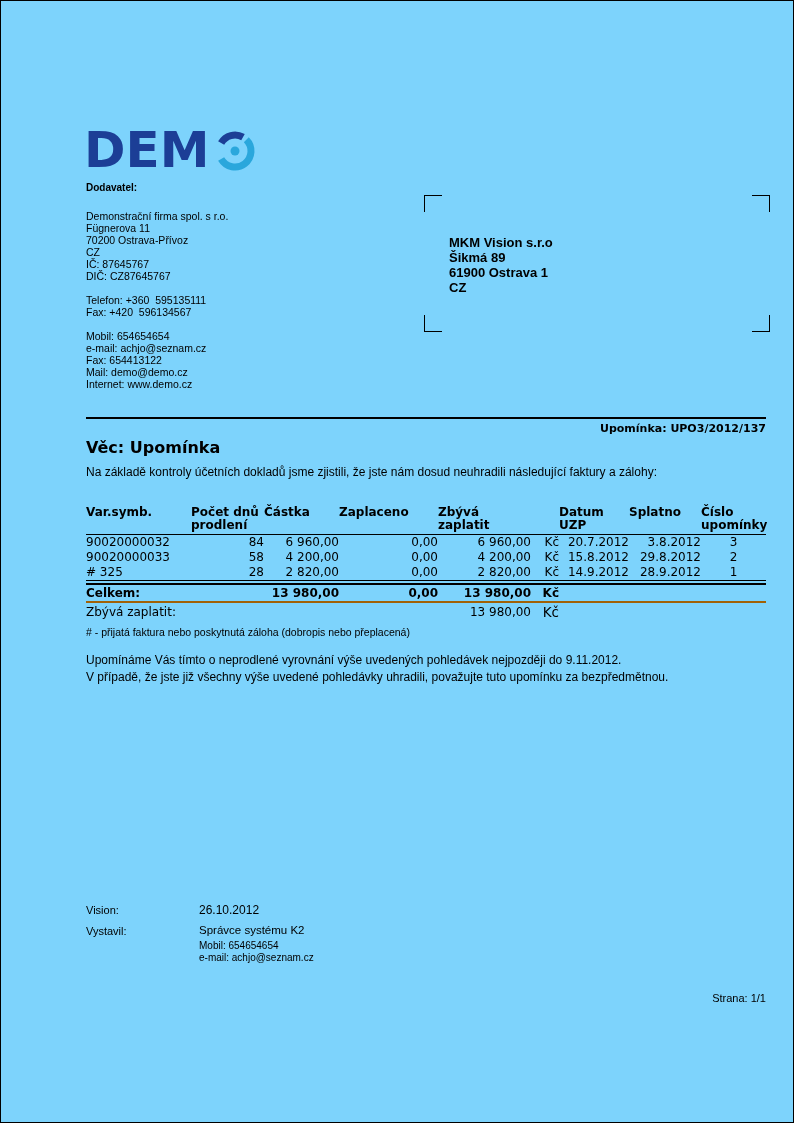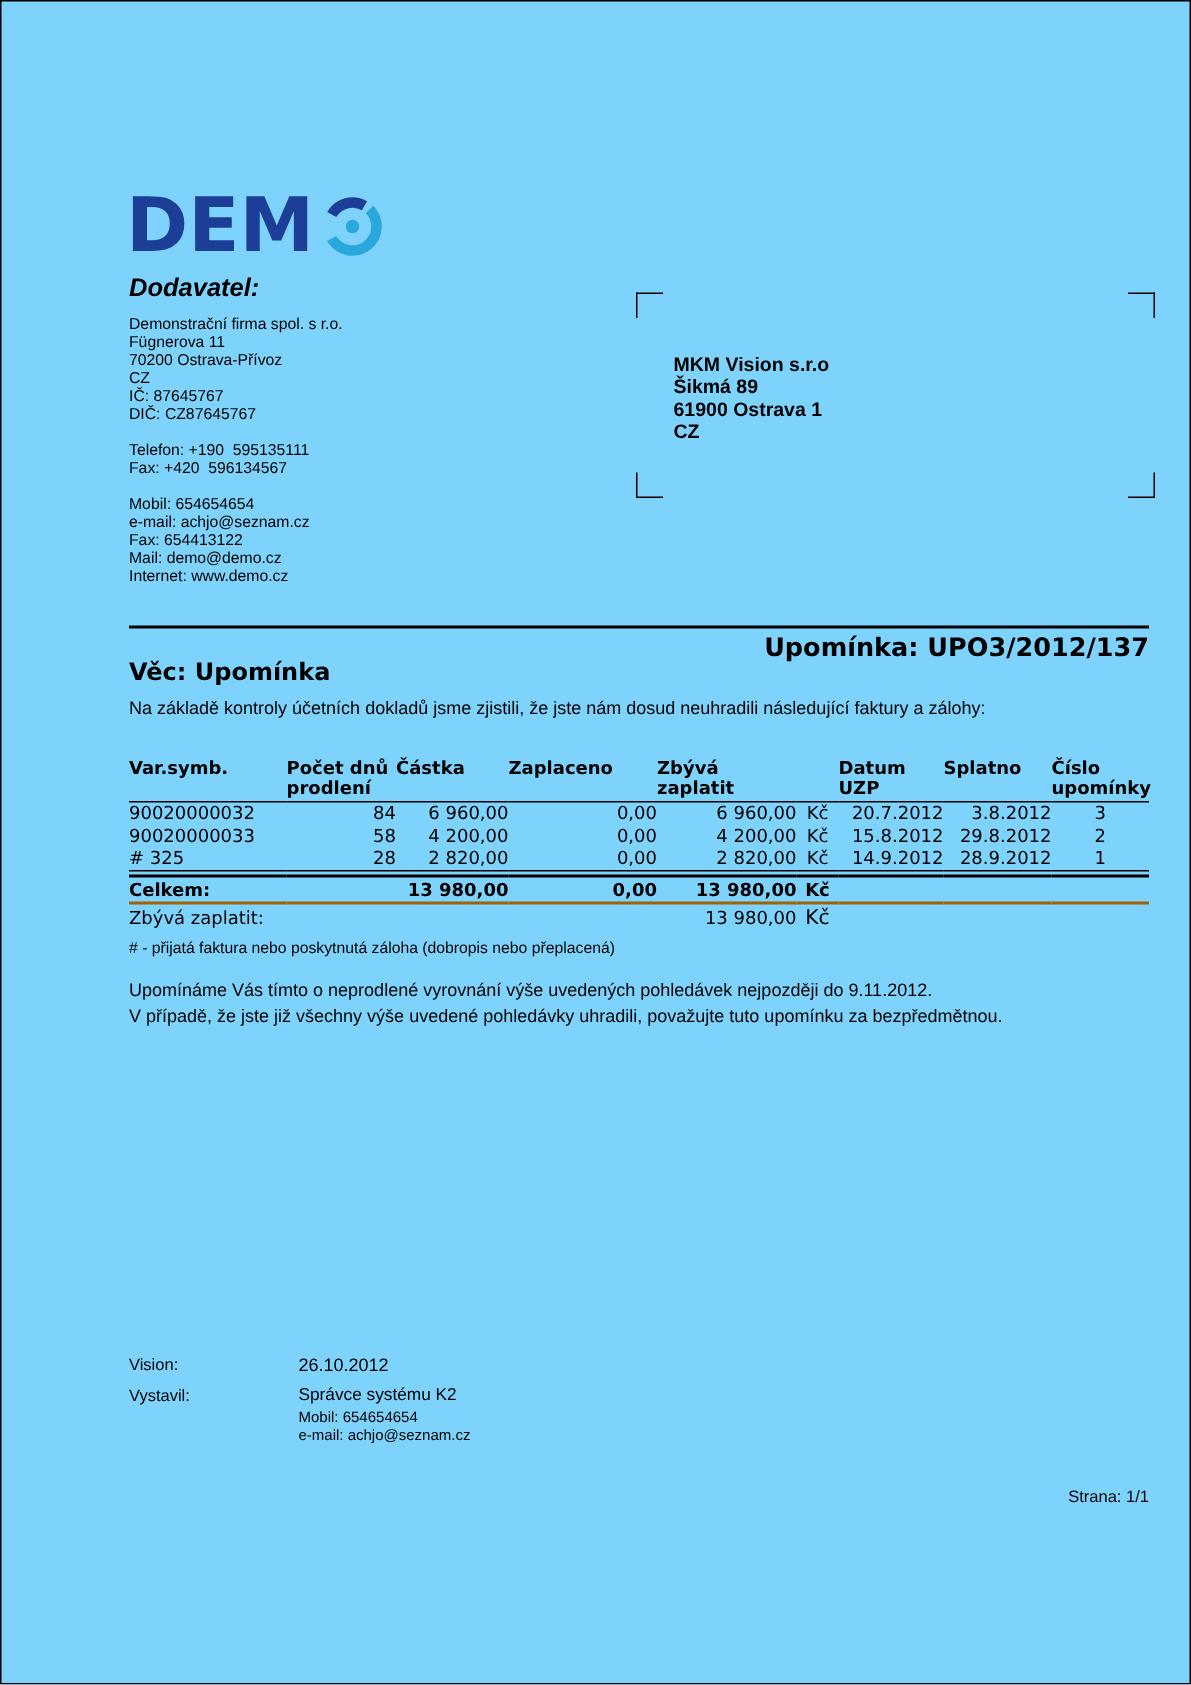--- a/index.html
+++ b/index.html
@@ -14,57 +14,57 @@
 
   
   .logo { left:83px; top:126px; display:flex; align-items:center; }
   .logo-text {
     font-family:"DejaVu Sans", sans-serif; font-weight:bold;
     font-size:50px; line-height:46px; color:#1c3e96; letter-spacing:0px;
   }
   .logo-o { margin-left:4px; margin-top:2px; }
 
   
-  .supplier-label { left:85px; top:181px; font-size:17px; font-weight:bold;font-style:italic; }
+  .supplier-label { left:85px; top:181px; font-size:10px; font-weight:bold; }
   .supplier-block { left:85px; top:209px; font-size:10.5px; line-height:12px; }
   .sup-line { min-height:12px; white-space:pre-wrap; }
 
   
   .mark { width:17px; height:16px; }
   .mark-tl { left:423px; top:194px; border-top:1px solid #000; border-left:1px solid #000; }
   .mark-tr { left:751px; top:194px; border-top:1px solid #000; border-right:1px solid #000; }
   .mark-bl { left:423px; top:314px; border-bottom:1px solid #000; border-left:1px solid #000; }
   .mark-br { left:751px; top:314px; border-bottom:1px solid #000; border-right:1px solid #000; }
 
   .recipient-block { left:448px; top:234px; font-size:13px; font-weight:bold; line-height:15px; }
   .rec-line { min-height:15px; white-space:pre-wrap; }
 
   
   .rule { left:85px; top:416px; width:680px; height:2px; background:#000; }
   .doc-ref { left:85px; top:421px; width:680px; text-align:right;
-    font-family:"DejaVu Sans", sans-serif; font-size:17px; font-weight:bold; }
+    font-family:"DejaVu Sans", sans-serif; font-size:11px; font-weight:bold; }
   .subject { left:85px; top:437px; font-family:"DejaVu Sans", sans-serif;
     font-size:16px; font-weight:bold; }
   .intro { left:85px; top:464px; font-size:12px; }
 
   
   table.items { position:absolute; left:85px; top:504px; width:680px;
     border-collapse:collapse; table-layout:fixed;
     font-family:"DejaVu Sans", sans-serif; font-size:12px; }
   table.items th {
     font-weight:bold; text-align:left; vertical-align:top;
     border-bottom:1px solid #000; padding:1px 0 2px 0;
     line-height:13px; white-space:pre-line; overflow:visible;
   }
   table.items td { padding:0; line-height:15px; vertical-align:top; overflow:visible; white-space:nowrap; }
   th.c1, td.c1 { text-align:left; }
   th.c2 { padding-left:10px; }
   td.c2 { text-align:right; padding-right:20px; }
   th.c3, td.c3, th.c4, td.c4, th.c5, td.c5 { text-align:right; }
-  th.c6, td.c6 { text-align:center; padding-left:7px; }
+  th.c6, td.c6 { text-align:right; padding-left:7px; }
   th.c7 { text-align:center;margin-top:28px; }
   td.c7 { text-align:right; }
   th.c8, td.c8 { text-align:right; }
   th.c9 { text-align:left; padding-left:3px; }
   td.c9 { text-align:center; }
   tr.sep-row td { height:2px; line-height:0; border-top:1px solid #000; border-bottom:2px solid #000; }
   tr.total-row td { font-weight:bold; line-height:16px; border-bottom:2px solid #a16207; }
   tr.balance-row td { font-weight:normal; line-height:18px; }
   .kc-big { font-size:13.5px; }
 
@@ -97,21 +97,21 @@
 
   <div class="abs supplier-label">Dodavatel:</div>
   <div class="abs supplier-block">
       <div class="sup-line">Demonstrační firma spol. s r.o.</div>
       <div class="sup-line">Fügnerova 11</div>
       <div class="sup-line">70200 Ostrava-Přívoz</div>
       <div class="sup-line">CZ</div>
       <div class="sup-line">IČ: 87645767</div>
       <div class="sup-line">DIČ: CZ87645767</div>
       <div class="sup-line"></div>
-      <div class="sup-line">Telefon: +190  595135111</div>
+      <div class="sup-line">Telefon: +360  595135111</div>
       <div class="sup-line">Fax: +420  596134567</div>
       <div class="sup-line"></div>
       <div class="sup-line">Mobil: 654654654</div>
       <div class="sup-line">e-mail: achjo@seznam.cz</div>
       <div class="sup-line">Fax: 654413122</div>
       <div class="sup-line">Mail: demo@demo.cz</div>
       <div class="sup-line">Internet: www.demo.cz</div>
     </div>
 
   <div class="abs mark mark-tl"></div>

